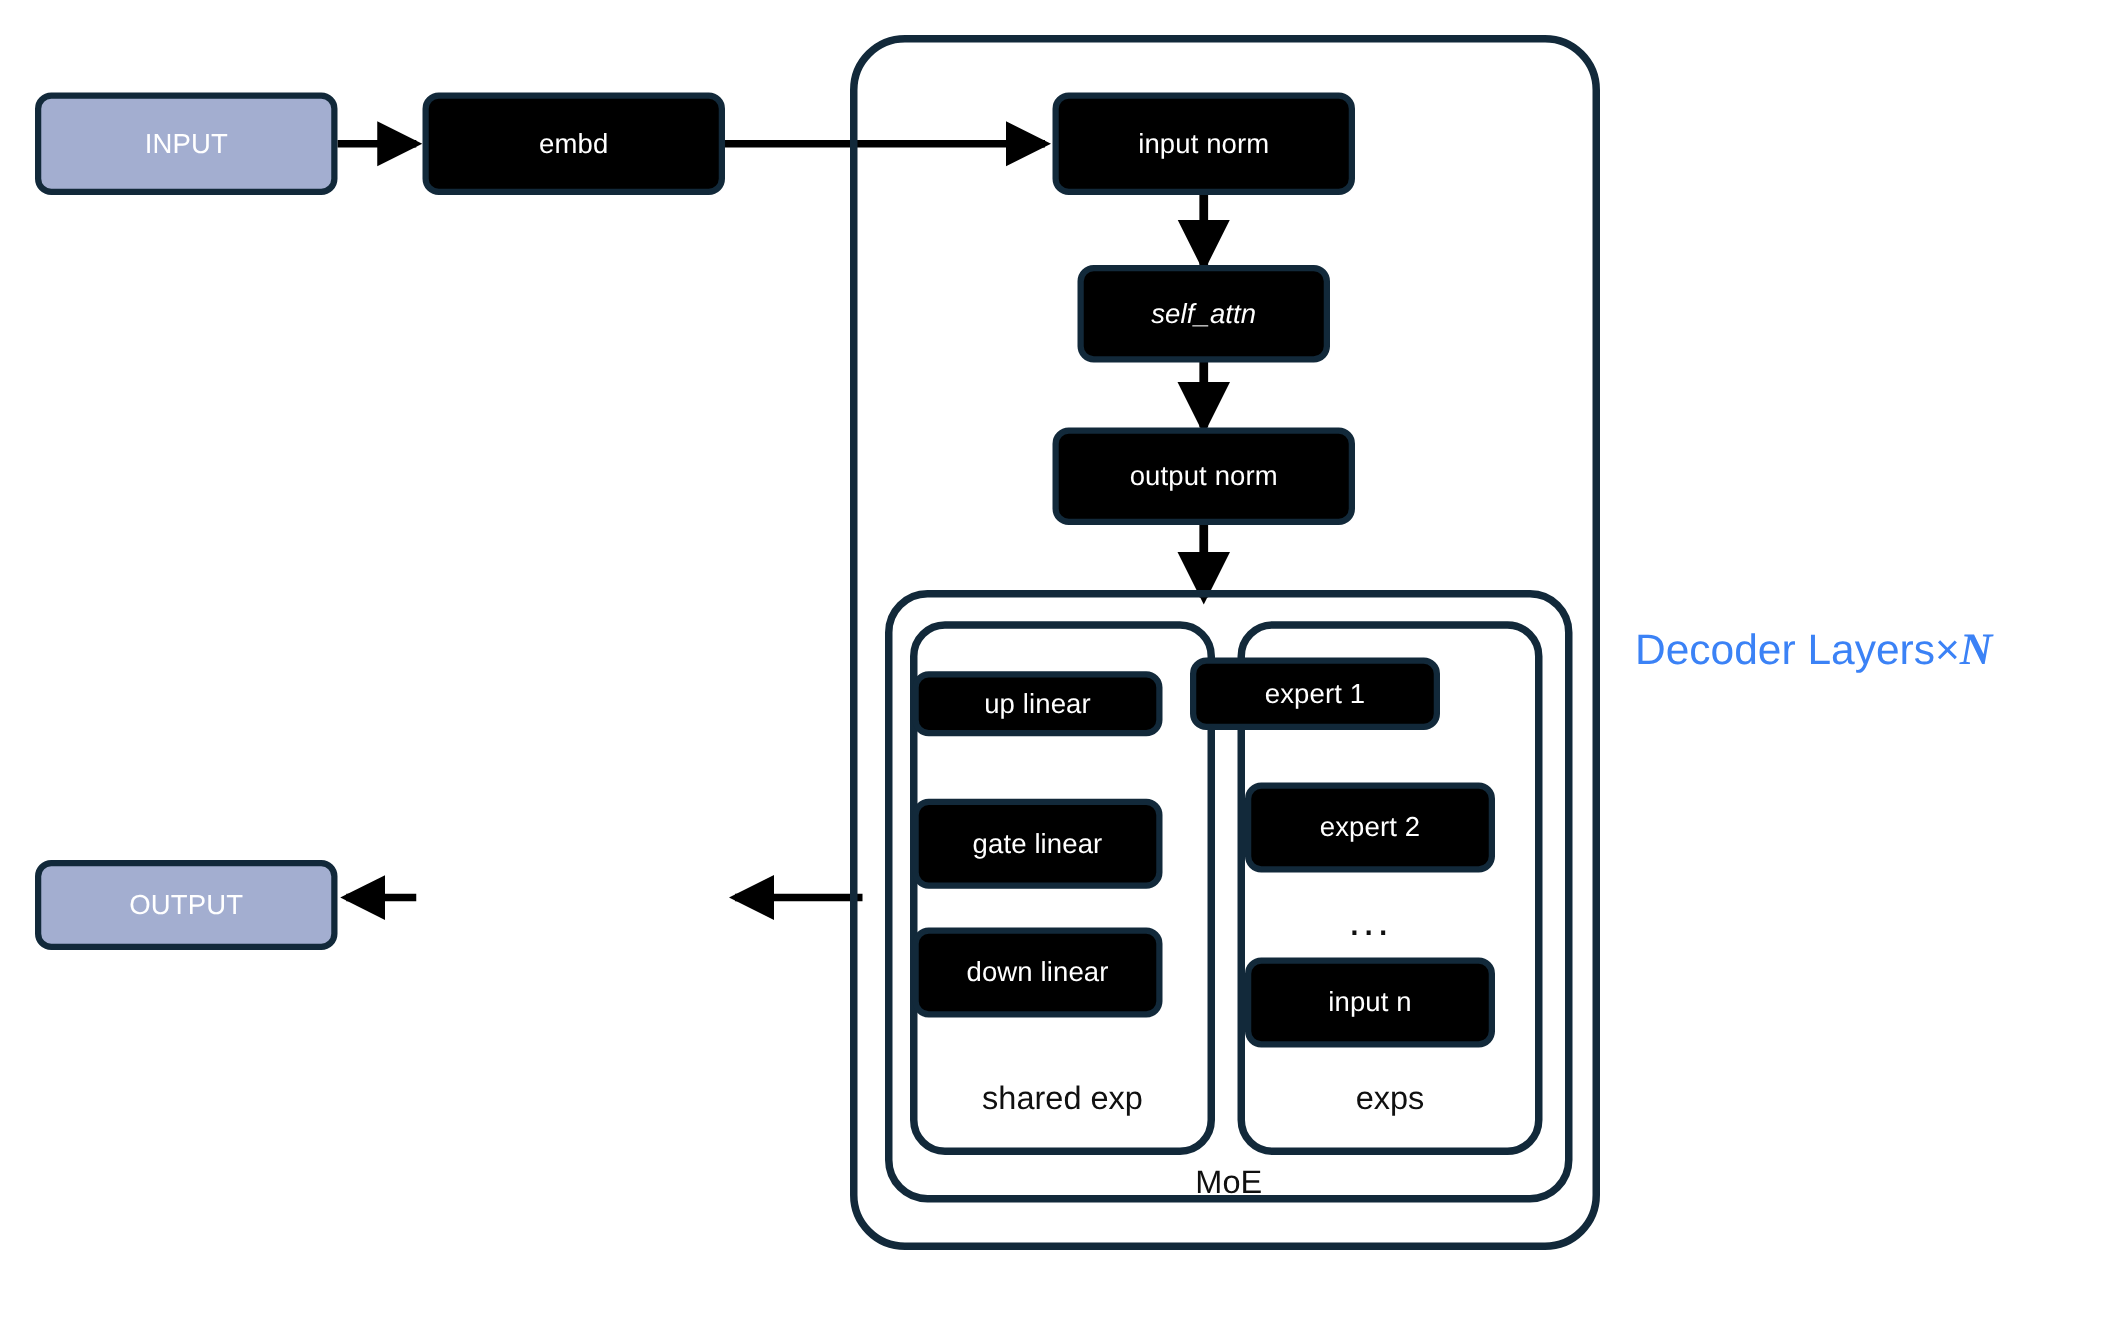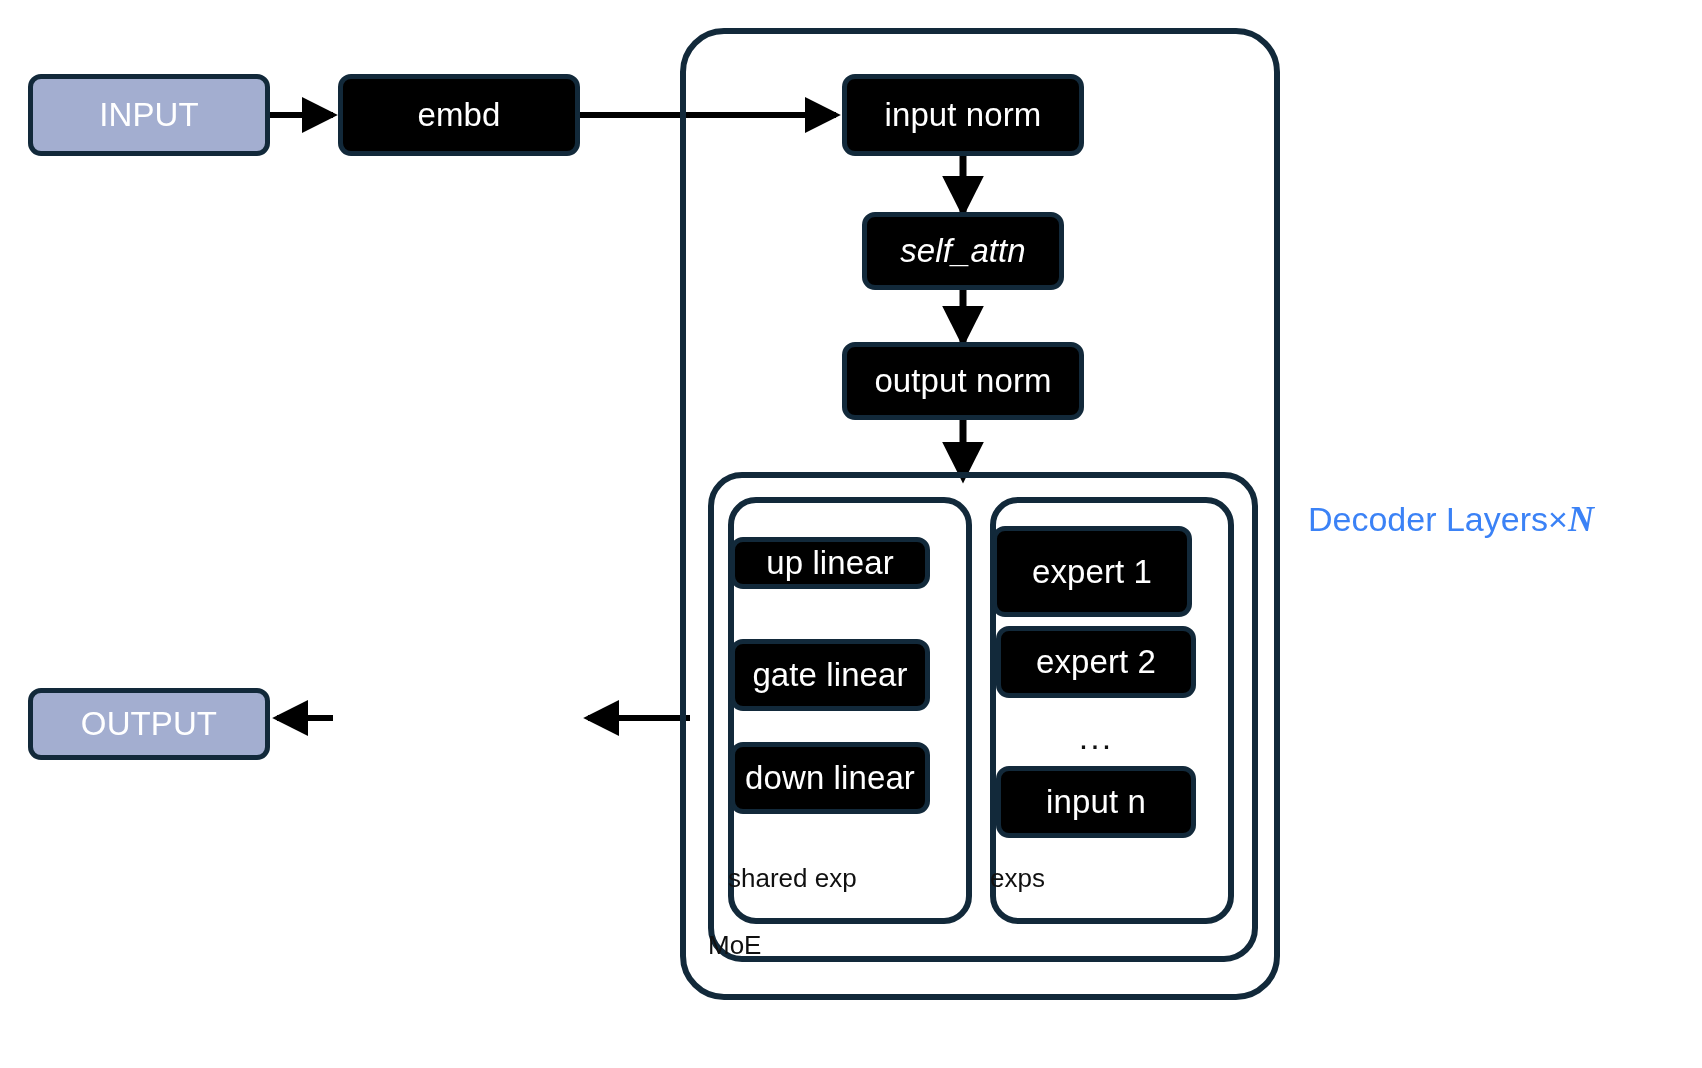--- a/index.html
+++ b/index.html
@@ -27,21 +27,21 @@
   }
   .node {
     position: absolute;
     box-sizing: border-box;
     border: 5px solid #12293a;
     border-radius: 13px;
     display: flex;
     align-items: center;
     justify-content: center;
     color: #ffffff;
-    font-size: 33px;
+    font-size: 22px;
     font-family: "Liberation Sans", sans-serif;
     letter-spacing: 0.1px;
     white-space: nowrap;
   }
   .node.blue  { background: #a3aed0; }
   .node.salmon{ background: #000000; }
 
   .group {
     position: absolute;
     box-sizing: border-box;
@@ -51,21 +51,21 @@
   .group.outer    { border-radius: 44px; }
   .group.moe      { border-radius: 34px; }
   .group.column   { border-radius: 28px; }
 
   .grp-label {
     position: absolute;
     color: #101010;
     font-size: 26px;
     font-family: "Liberation Sans", sans-serif;
     white-space: nowrap;
-    text-align: left;
+    text-align: center;
   }
   .side-label {
     position: absolute;
     color: #3b82f6;
     font-size: 34px;
     font-family: "Liberation Sans", sans-serif;
     white-space: nowrap;
   }
   .side-label .varN {
     font-family: "Liberation Serif", serif;
@@ -129,21 +129,21 @@
   <div class="node salmon" style="left:862px; top:212px; width:202px; height:78px;font-style:italic;">self_attn</div>
 
   <div class="node salmon" style="left:842px; top:342px; width:242px; height:78px;">output norm</div>
 
   <div class="node salmon" style="left:730px; top:537px; width:200px; height:52px;">up linear</div>
 
   <div class="node salmon" style="left:730px; top:639px; width:200px; height:72px;">gate linear</div>
 
   <div class="node salmon" style="left:730px; top:742px; width:200px; height:72px;">down linear</div>
 
-  <div class="node salmon" style="left:992px; top:526px; width:200px; height:91px;">expert 1</div>
+  <div class="node salmon" style="left:952px; top:526px; width:200px; height:58px;">expert 1</div>
 
   <div class="node salmon" style="left:996px; top:626px; width:200px; height:72px;">expert 2</div>
 
   <div class="dots" style="left:996px; top:720px; width:200px; text-align:center;">...</div>
 
   <div class="node salmon" style="left:996px; top:766px; width:200px; height:72px;">input n</div>
 
 
   <div class="node blue" style="left:28px; top:688px; width:242px; height:72px;">OUTPUT</div>
 

